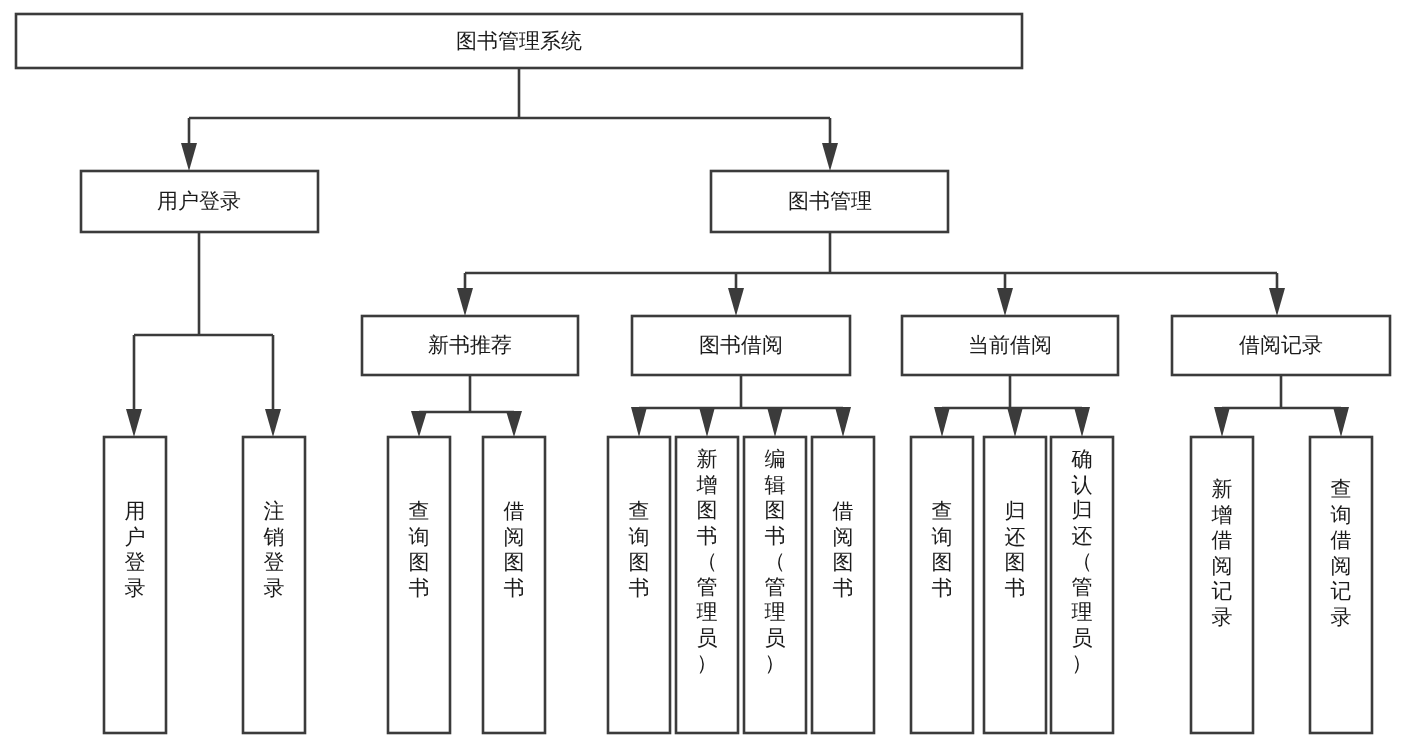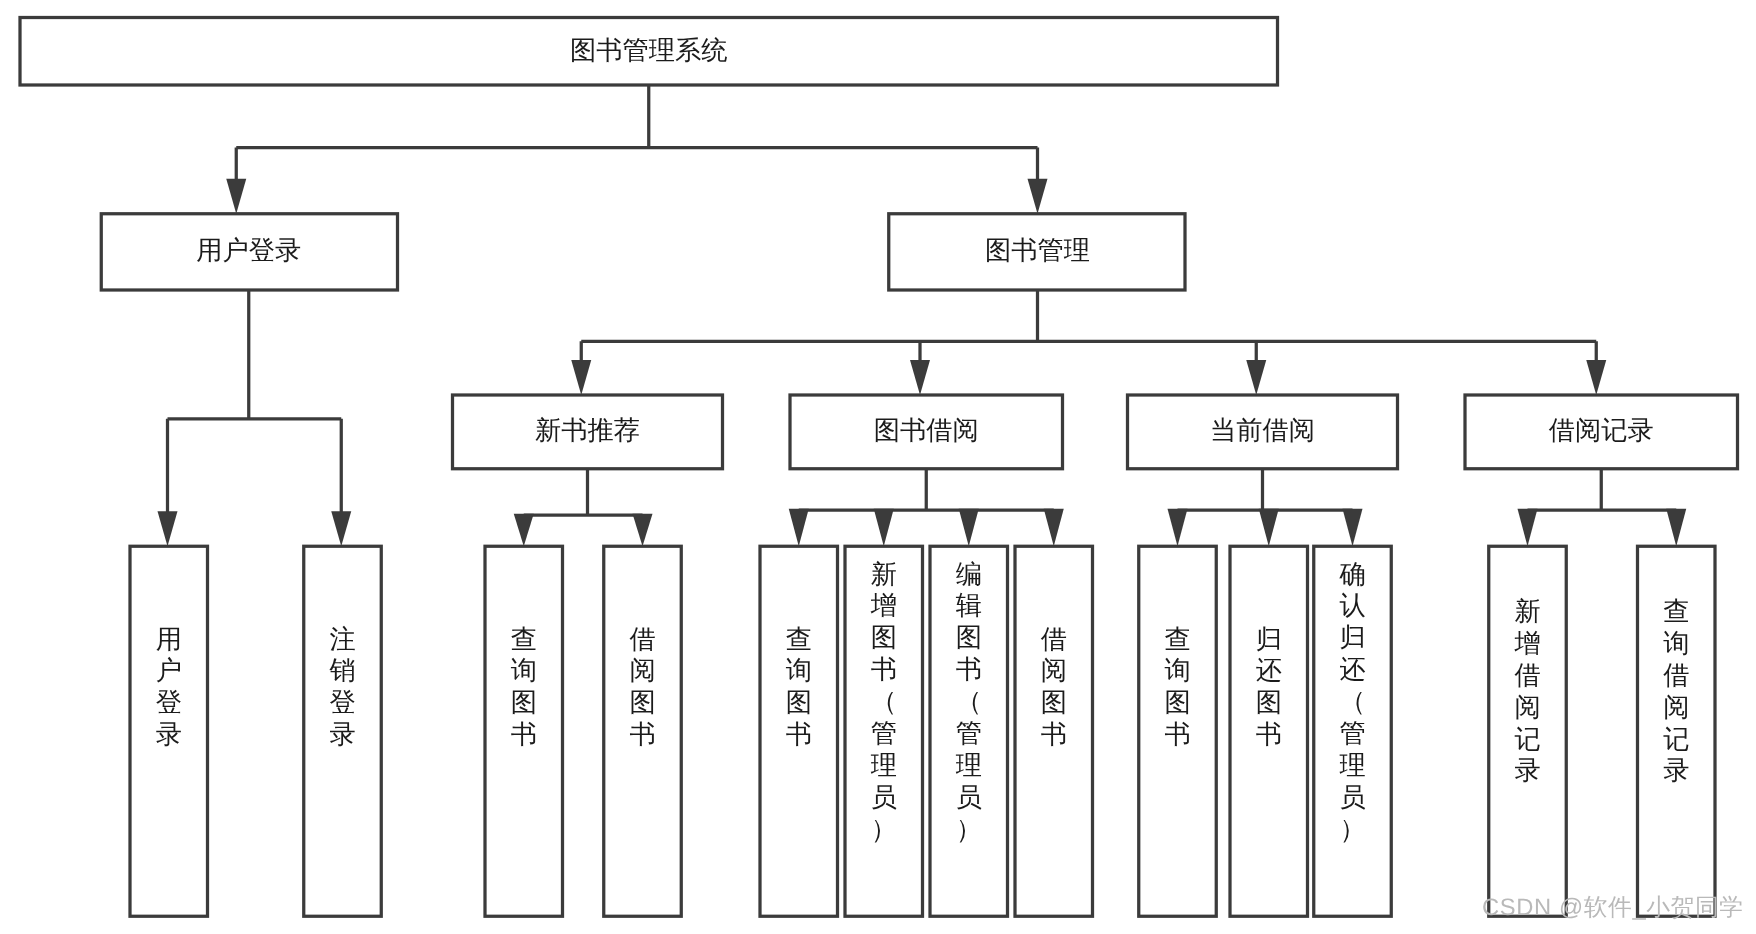--- a/index.html
+++ b/index.html
@@ -206,14 +206,13 @@
     <g>
       <rect class="node-box" x="1191" y="437" width="62" height="296"></rect>
       <text class="node-label-v" x="1222" y="496"><tspan x="1222" dy="0">新</tspan><tspan x="1222" dy="25.5">增</tspan><tspan x="1222" dy="25.5">借</tspan><tspan x="1222" dy="25.5">阅</tspan><tspan x="1222" dy="25.5">记</tspan><tspan x="1222" dy="25.5">录</tspan></text>
     </g>
     <g>
       <rect class="node-box" x="1310" y="437" width="62" height="296"></rect>
       <text class="node-label-v" x="1341" y="496"><tspan x="1341" dy="0">查</tspan><tspan x="1341" dy="25.5">询</tspan><tspan x="1341" dy="25.5">借</tspan><tspan x="1341" dy="25.5">阅</tspan><tspan x="1341" dy="25.5">记</tspan><tspan x="1341" dy="25.5">录</tspan></text>
     </g>
   </svg>
 
-  <div class="watermark">CSDN @软件_小贺同学</div>
 </div>
 
 </body></html>

